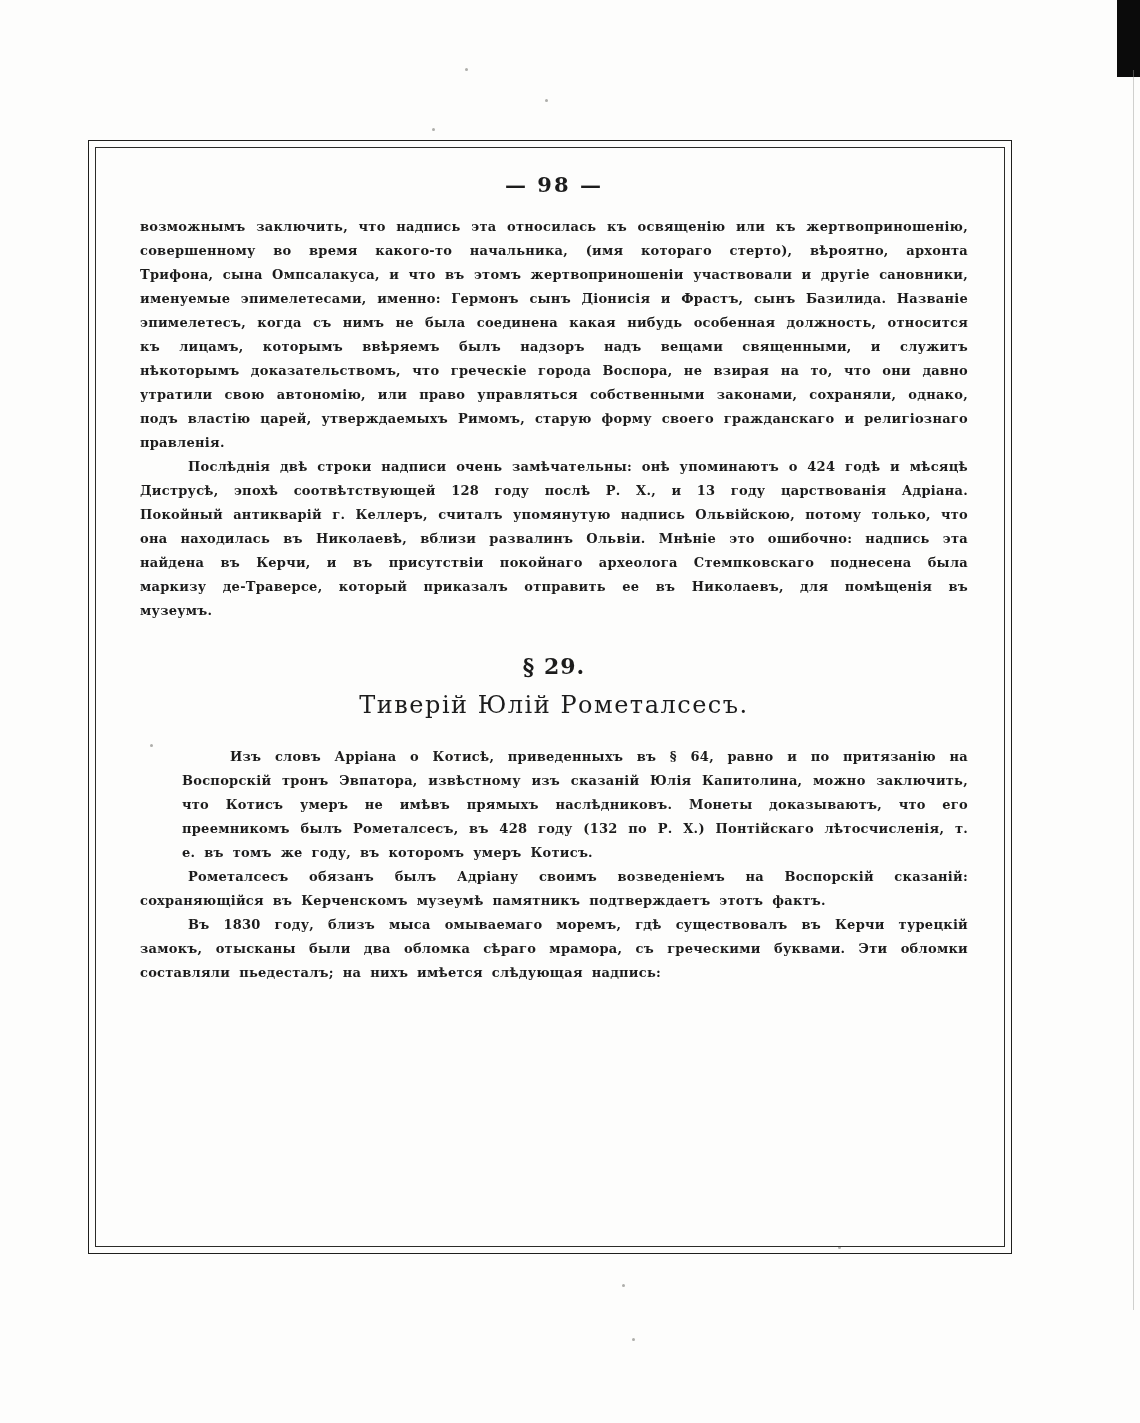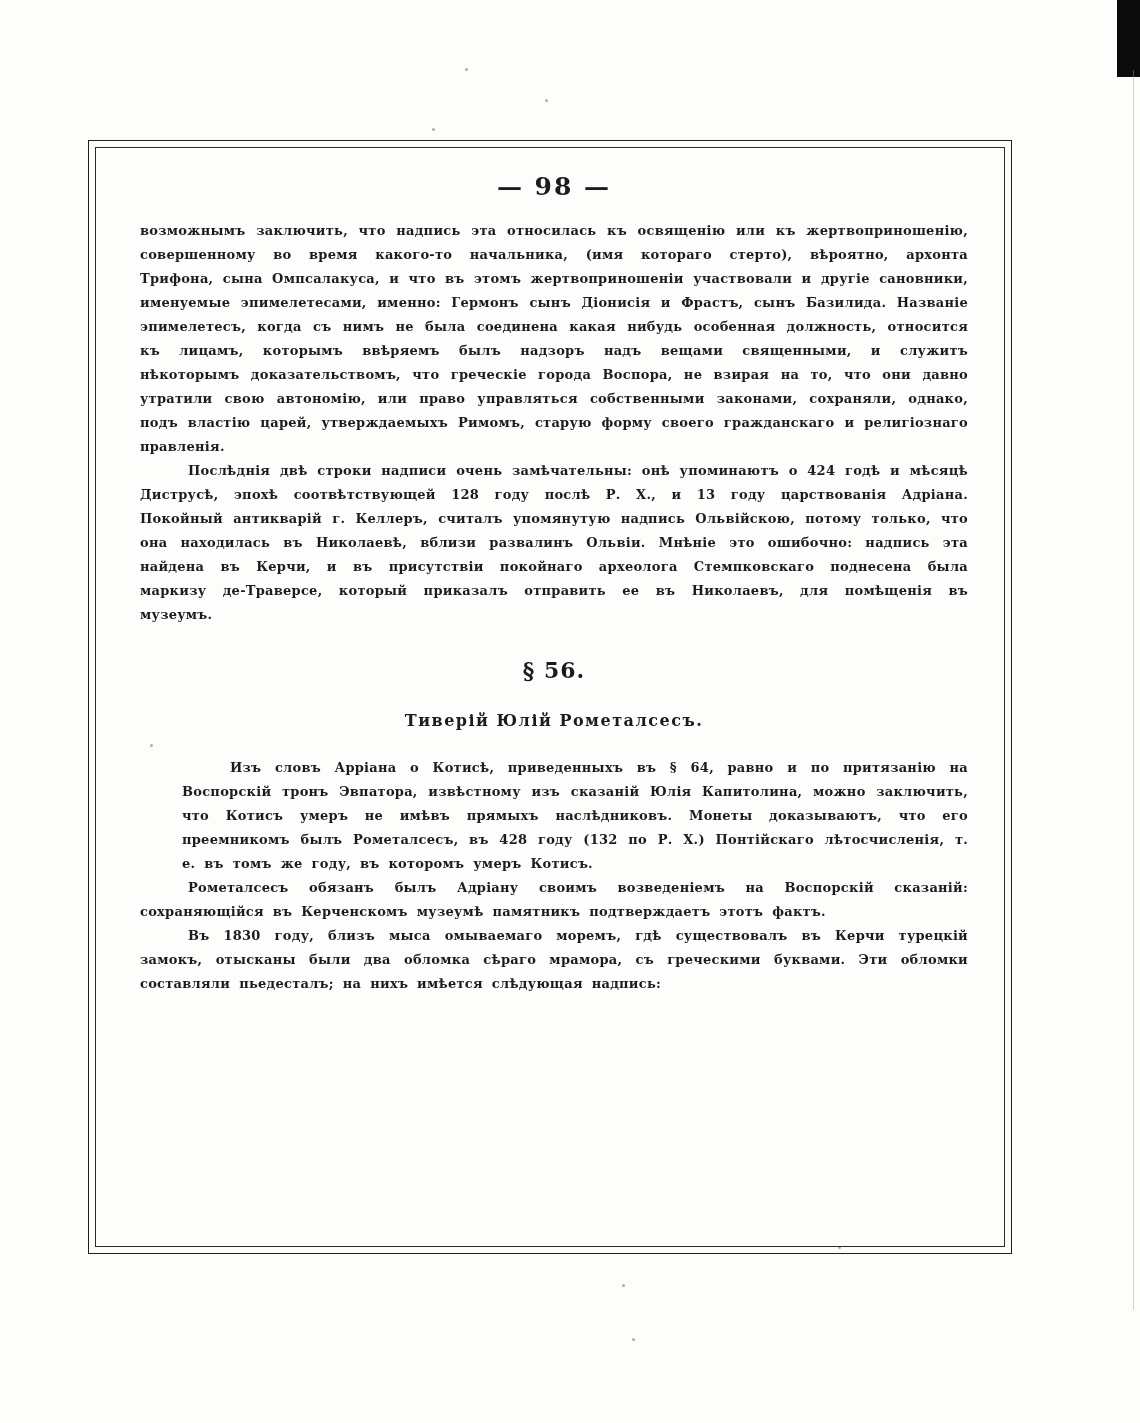--- a/index.html
+++ b/index.html
@@ -64,21 +64,21 @@
 
     
     .text-block {
       position: absolute;
       left: 140px;
       top: 172px;
       width: 828px;
     }
     .page-number {
       text-align: center;
-      font-size: 25px;
+      font-size: 21px;
       font-weight: 700;
       letter-spacing: 2px;
       margin: 0 0 18px 0;
     }
     .para {
       margin: 0;
       font-size: 13px;
       line-height: 24px;
       font-weight: 700;
       text-align: justify;
@@ -90,24 +90,24 @@
       text-indent: 0;
     }
     .section-number {
       margin: 30px 0 0 0;
       text-align: center;
       font-size: 22px;
       font-weight: 700;
       letter-spacing: 1px;
     }
     .section-title {
-      margin: 28px 0 0 0;
+      margin: 12px 0 0 0;
       text-align: center;
-      font-size: 16px;
-      font-weight: 700;
+      font-size: 24px;
+      font-weight: 400;
       letter-spacing: 1.5px;
     }
     .after-heading {
       margin-top: 26px;
       margin-left: 42px;
     }
   </style>
 </head>
 <body>
 
@@ -126,21 +126,21 @@
 </div>
 
 <div class="text-block">
 
   <div class="page-number">—  98  —</div>
 
   <p class="para no-indent">возможнымъ заключить, что надпись эта относилась къ освященію или къ жертвоприношенію, совершенному во время какого-то начальника, (имя котораго стерто), вѣроятно, архонта Трифона, сына Омпсалакуса, и что въ этомъ жертвоприношеніи участвовали и другіе сановники, именуемые эпимелетесами, именно: Гермонъ сынъ Діонисія и Фрастъ, сынъ Базилида. Названіе эпимелетесъ, когда съ нимъ не была соединена какая нибудь особенная должность, относится къ лицамъ, которымъ ввѣряемъ былъ надзоръ надъ вещами священными, и служитъ нѣкоторымъ доказательствомъ, что греческіе города Воспора, не взирая на то, что они давно утратили свою автономію, или право управляться собственными законами, сохраняли, однако, подъ властію царей, утверждаемыхъ Римомъ, старую форму своего гражданскаго и религіознаго правленія.</p>
 
   <p class="para">Послѣднія двѣ строки надписи очень замѣчательны: онѣ упоминаютъ о 424 годѣ и мѣсяцѣ Диструсѣ, эпохѣ соотвѣтствующей 128 году послѣ Р. Х., и 13 году царствованія Адріана. Покойный антикварій г. Келлеръ, считалъ упомянутую надпись Ольвійскою, потому только, что она находилась въ Николаевѣ, вблизи развалинъ Ольвіи. Мнѣніе это ошибочно: надпись эта найдена въ Керчи, и въ присутствіи покойнаго археолога Стемпковскаго поднесена была маркизу де-Траверсе, который приказалъ отправить ее въ Николаевъ, для помѣщенія въ музеумъ.</p>
 
-  <h2 class="section-number">§ 56.</h2>
+  <h2 class="section-number">§ 29.</h2>
 
   <h3 class="section-title">Тиверій Юлій Рометалсесъ.</h3>
 
   <p class="para after-heading">Изъ словъ Арріана о Котисѣ, приведенныхъ въ § 64, равно и по притязанію на Воспорскій тронъ Эвпатора, извѣстному изъ сказаній Юлія Капитолина, можно заключить, что Котисъ умеръ не имѣвъ прямыхъ наслѣдниковъ. Монеты доказываютъ, что его преемникомъ былъ Рометалсесъ, въ 428 году (132 по Р. Х.) Понтійскаго лѣтосчисленія, т. е. въ томъ же году, въ которомъ умеръ Котисъ.</p>
 
   <p class="para">Рометалсесъ обязанъ былъ Адріану своимъ возведеніемъ на Воспорскій сказаній: сохраняющійся въ Керченскомъ музеумѣ памятникъ подтверждаетъ этотъ фактъ.</p>
 
   <p class="para">Въ 1830 году, близъ мыса омываемаго моремъ, гдѣ существовалъ въ Керчи турецкій замокъ, отысканы были два обломка сѣраго мрамора, съ греческими буквами. Эти обломки составляли пьедесталъ; на нихъ имѣется слѣдующая надпись:</p>
 
 </div>

